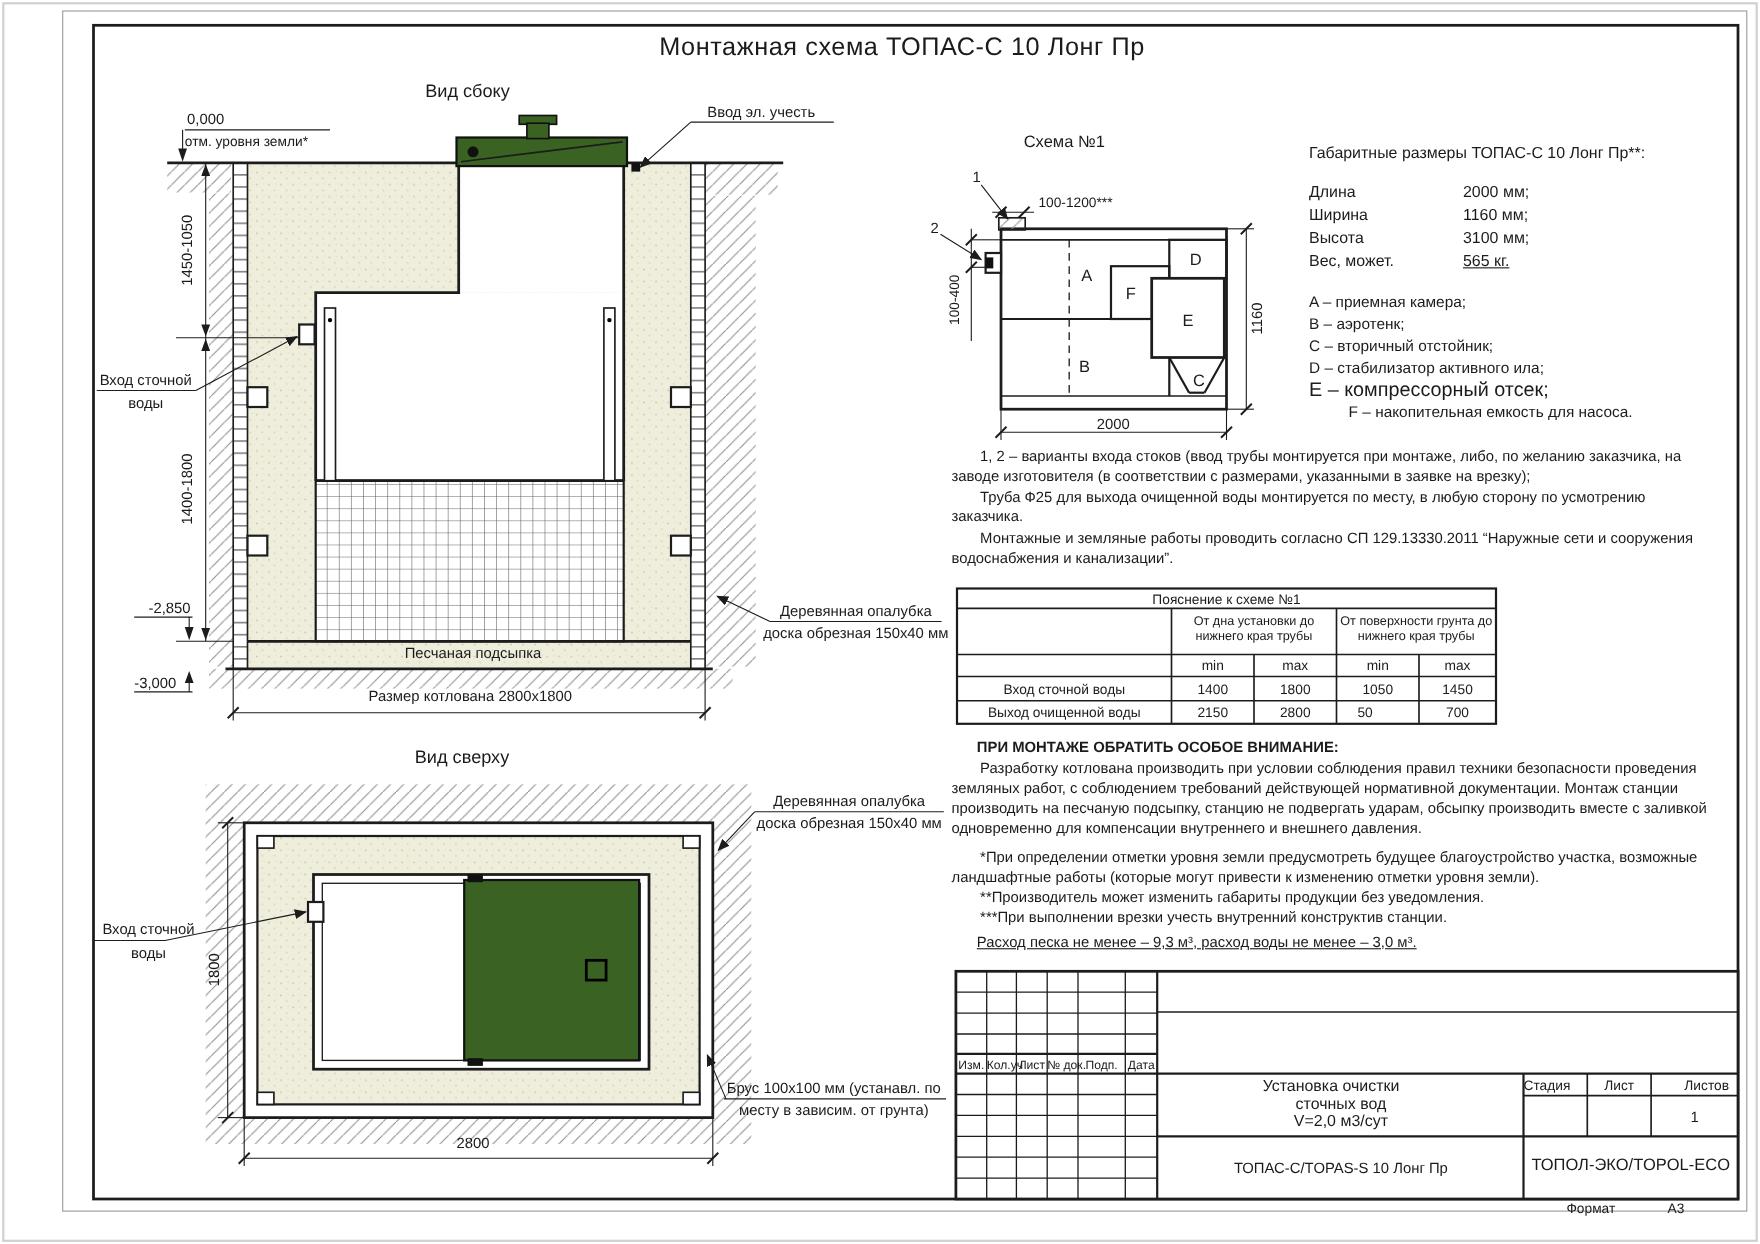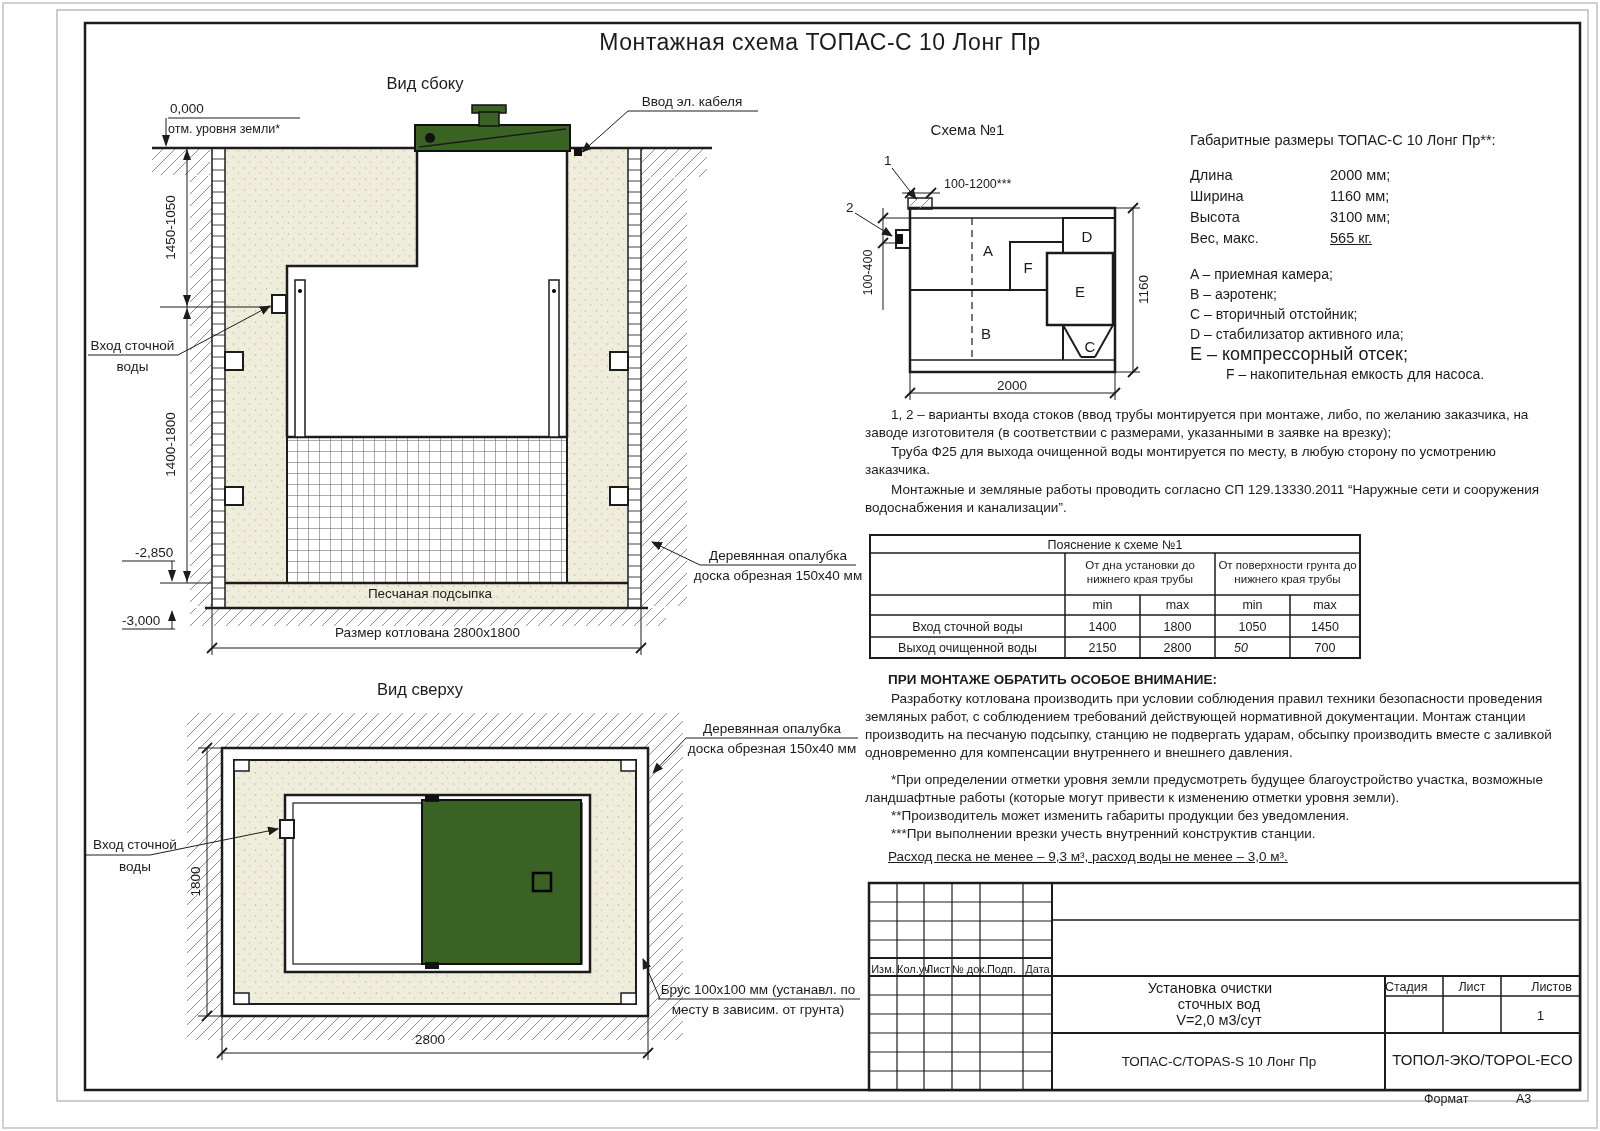--- a/index.html
+++ b/index.html
@@ -256,21 +256,21 @@
 
 <div class="lbl view ctr" style="left:355px;top:75px;width:140px;">Вид сбоку</div>
 <div class="lbl" style="left:170px;top:100px;">0,000</div>
 <div class="lbl sm" style="left:168px;top:121px;">отм. уровня земли*</div>
 <div class="lbl ctr rot" style="left:110px;top:219px;width:120px;">1450-1050</div>
 <div class="lbl ctr rot" style="left:110px;top:436px;width:120px;">1400-1800</div>
 <div class="lbl" style="left:135px;top:544px;">-2,850</div>
 <div class="lbl" style="left:122px;top:612px;">-3,000</div>
 <div class="lbl ctr" style="left:85px;top:337px;width:95px;">Вход сточной</div>
 <div class="lbl ctr" style="left:85px;top:358px;width:95px;">воды</div>
-<div class="lbl ctr" style="left:626px;top:93px;width:132px;">Ввод эл. кабеля</div>
+<div class="lbl ctr" style="left:626px;top:93px;width:132px;">Ввод эл. учесть</div>
 <div class="lbl ctr" style="left:698px;top:547px;width:160px;">Деревянная опалубка</div>
 <div class="lbl ctr" style="left:690px;top:567px;width:176px;">доска обрезная 150х40 мм</div>
 <div class="lbl ctr" style="left:350px;top:585px;width:160px;">Песчаная подсыпка</div>
 <div class="lbl ctr" style="left:320px;top:624px;width:215px;">Размер котлована 2800х1800</div>
 
 <div class="lbl view ctr" style="left:350px;top:681px;width:140px;">Вид сверху</div>
 <div class="lbl ctr" style="left:85px;top:836px;width:100px;">Вход сточной</div>
 <div class="lbl ctr" style="left:85px;top:858px;width:100px;">воды</div>
 <div class="lbl ctr" style="left:684px;top:720px;width:176px;">Деревянная опалубка</div>
 <div class="lbl ctr" style="left:684px;top:740px;width:176px;">доска обрезная 150х40 мм</div>
@@ -293,21 +293,21 @@
 <div class="lbl comp ctr" style="left:1070px;top:283px;width:20px;">E</div>
 <div class="lbl comp ctr" style="left:1018px;top:259px;width:20px;">F</div>
 
 <div class="lbl spec" style="left:1190px;top:132px;">Габаритные размеры ТОПАС-С 10 Лонг Пр**:</div>
 <div class="lbl spec" style="left:1190px;top:167px;">Длина</div>
 <div class="lbl spec" style="left:1330px;top:167px;">2000 мм;</div>
 <div class="lbl spec" style="left:1190px;top:188px;">Ширина</div>
 <div class="lbl spec" style="left:1330px;top:188px;">1160 мм;</div>
 <div class="lbl spec" style="left:1190px;top:209px;">Высота</div>
 <div class="lbl spec" style="left:1330px;top:209px;">3100 мм;</div>
-<div class="lbl spec" style="left:1190px;top:230px;">Вес, макс.</div>
+<div class="lbl spec" style="left:1190px;top:230px;">Вес, может.</div>
 <div class="lbl spec" style="left:1330px;top:230px;text-decoration:underline;">565 кг.</div>
 <div class="lbl spec" style="left:1190px;top:266px;font-size:14px;">A – приемная камера;</div>
 <div class="lbl spec" style="left:1190px;top:286px;font-size:14px;">B – аэротенк;</div>
 <div class="lbl spec" style="left:1190px;top:306px;font-size:14px;">C – вторичный отстойник;</div>
 <div class="lbl spec" style="left:1190px;top:326px;font-size:14px;">D – стабилизатор активного ила;</div>
 <div class="lbl spec" style="left:1190px;top:346px;font-size:18px;">E – компрессорный отсек;</div>
 <div class="lbl spec" style="left:1190px;top:366px;font-size:14px;margin-left:36px;">F – накопительная емкость для насоса.</div>
 
 <div class="lbl para" style="left:865px;top:406px;width:692px;">1, 2 – варианты входа  стоков (ввод трубы монтируется при монтаже, либо, по желанию заказчика, на заводе изготовителя (в соответствии с размерами, указанными в заявке на врезку);</div>
 <div class="lbl para" style="left:865px;top:443px;width:692px;">Труба Ф25 для выхода очищенной воды монтируется по месту, в любую сторону по усмотрению заказчика.</div>
@@ -327,21 +327,21 @@
 <div class="lbl sm ctr" style="left:1215px;top:597px;width:75px;">min</div>
 <div class="lbl sm ctr" style="left:1290px;top:597px;width:70px;">max</div>
 <div class="lbl sm ctr" style="left:872px;top:619px;width:191px;">Вход сточной воды</div>
 <div class="lbl sm ctr" style="left:1065px;top:619px;width:75px;">1400</div>
 <div class="lbl sm ctr" style="left:1140px;top:619px;width:75px;">1800</div>
 <div class="lbl sm ctr" style="left:1215px;top:619px;width:75px;">1050</div>
 <div class="lbl sm ctr" style="left:1290px;top:619px;width:70px;">1450</div>
 <div class="lbl sm ctr" style="left:872px;top:640px;width:191px;">Выход очищенной воды</div>
 <div class="lbl sm ctr" style="left:1065px;top:640px;width:75px;">2150</div>
 <div class="lbl sm ctr" style="left:1140px;top:640px;width:75px;">2800</div>
-<div class="lbl sm ctr" style="left:1215px;top:640px;width:52px;font-style:italic;">50</div>
+<div class="lbl sm ctr" style="left:1215px;top:640px;width:52px;">50</div>
 <div class="lbl sm ctr" style="left:1290px;top:640px;width:70px;">700</div>
 
 <div class="lbl xxs ctr" style="left:869px;top:961px;width:28px;">Изм.</div>
 <div class="lbl xxs ctr" style="left:897px;top:961px;width:27px;">Кол.уч</div>
 <div class="lbl xxs ctr" style="left:924px;top:961px;width:28px;">Лист</div>
 <div class="lbl xxs ctr" style="left:952px;top:961px;width:28px;">№ док.</div>
 <div class="lbl xxs ctr" style="left:980px;top:961px;width:43px;">Подп.</div>
 <div class="lbl xxs ctr" style="left:1023px;top:961px;width:29px;">Дата</div>
 <div class="lbl ctr" style="left:1054px;top:980px;width:312px;font-size:14.5px;line-height:16.5px;">Установка очистки</div>
 <div class="lbl ctr" style="left:1054px;top:996px;width:330px;font-size:14.5px;line-height:16.5px;">сточных вод</div>

